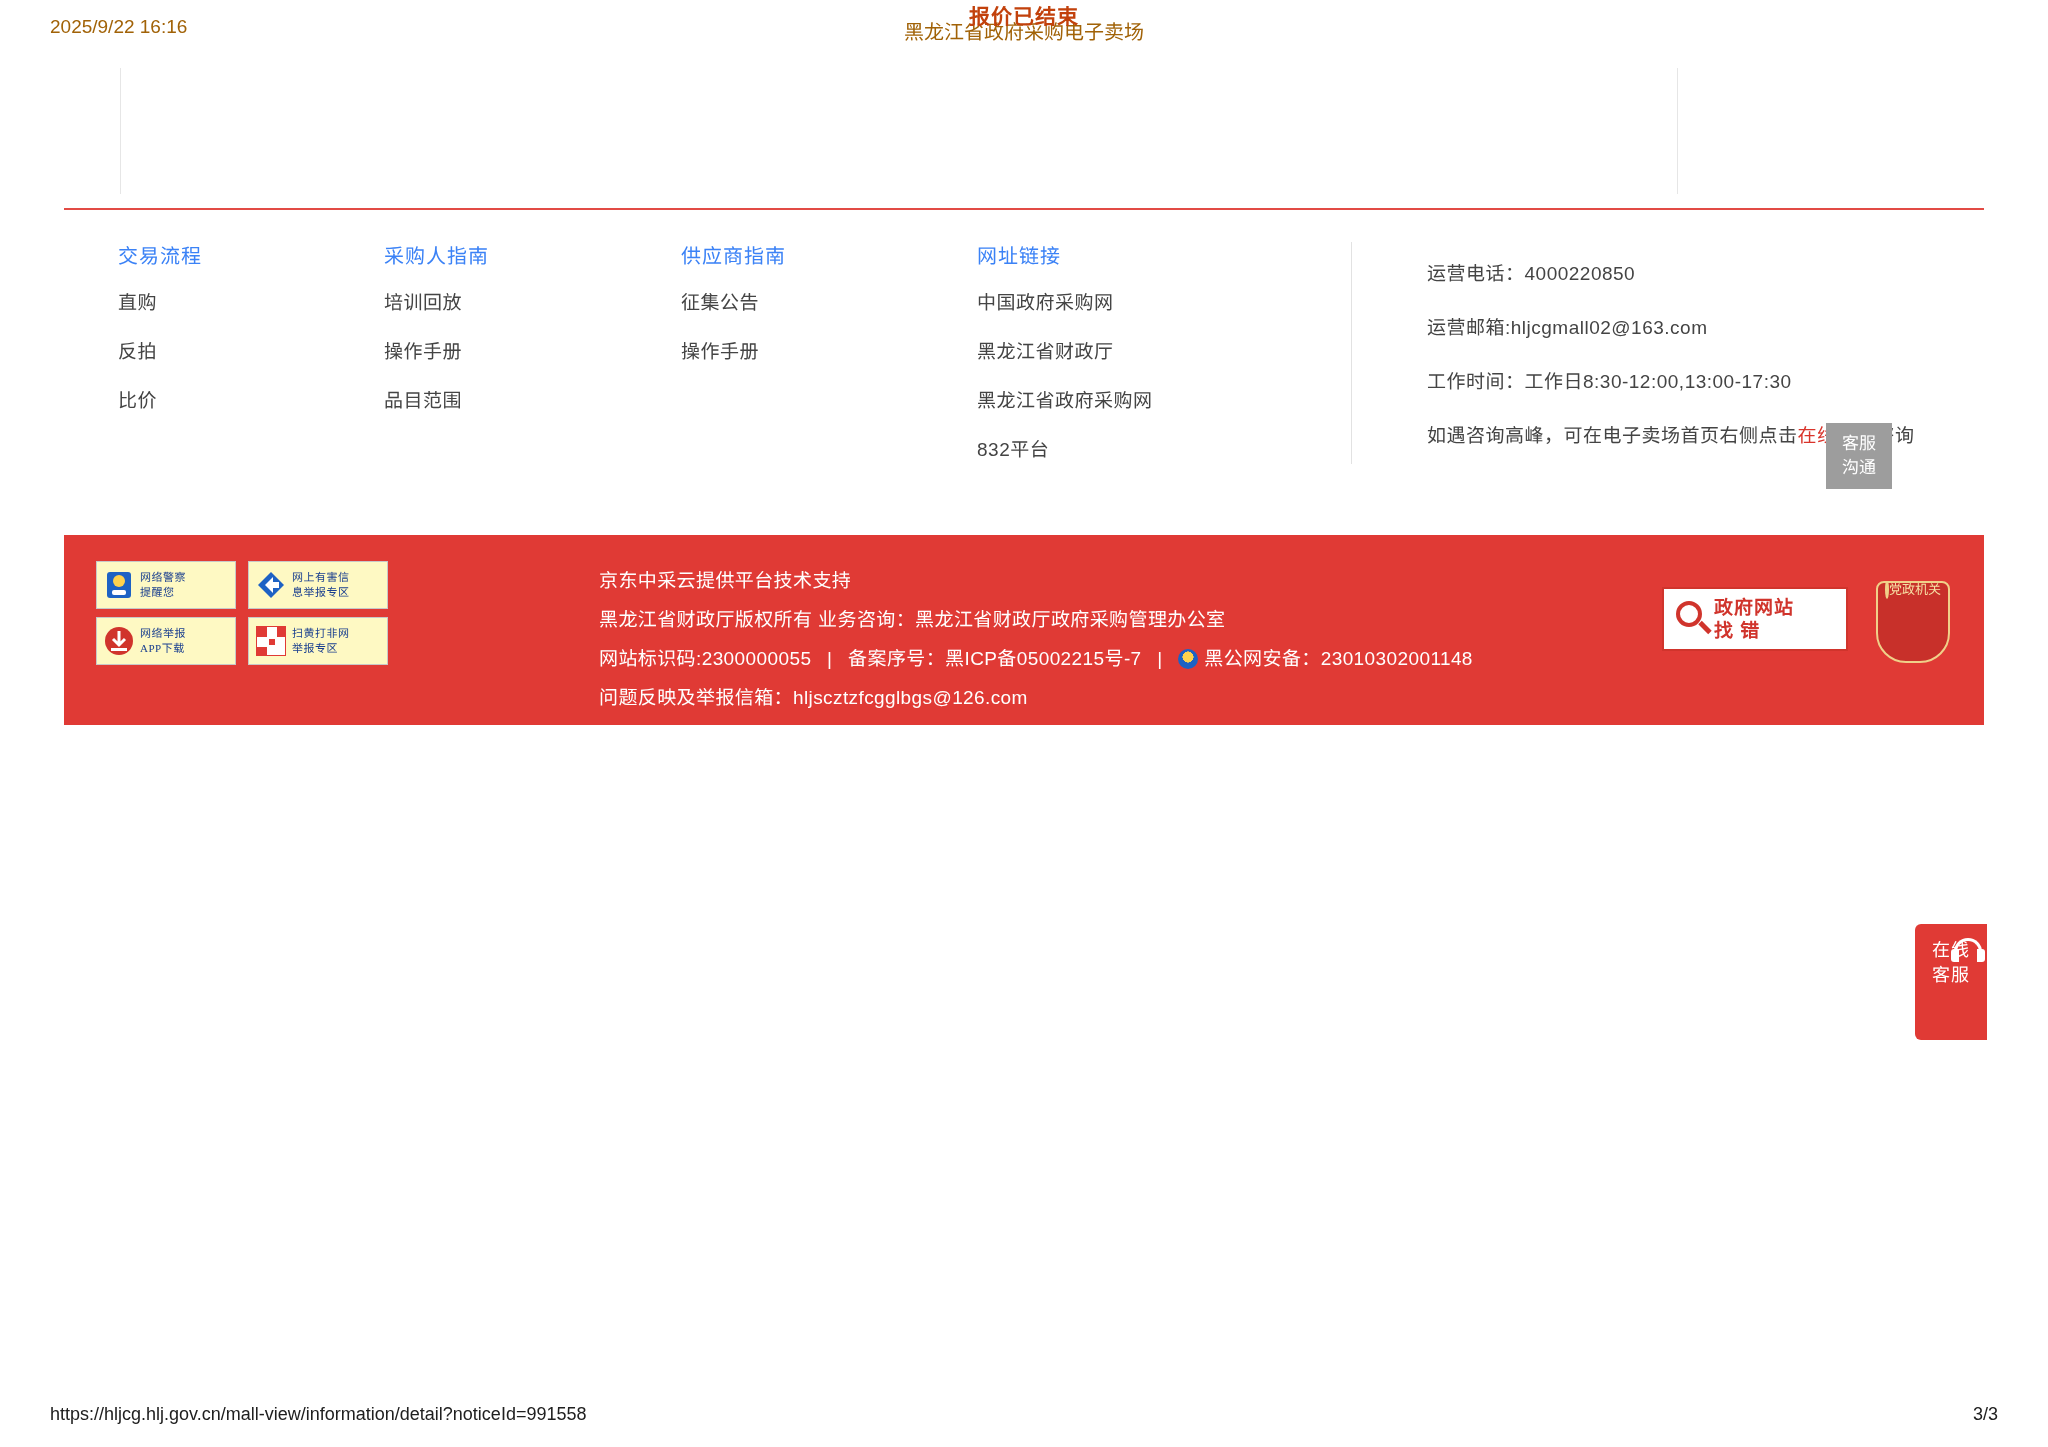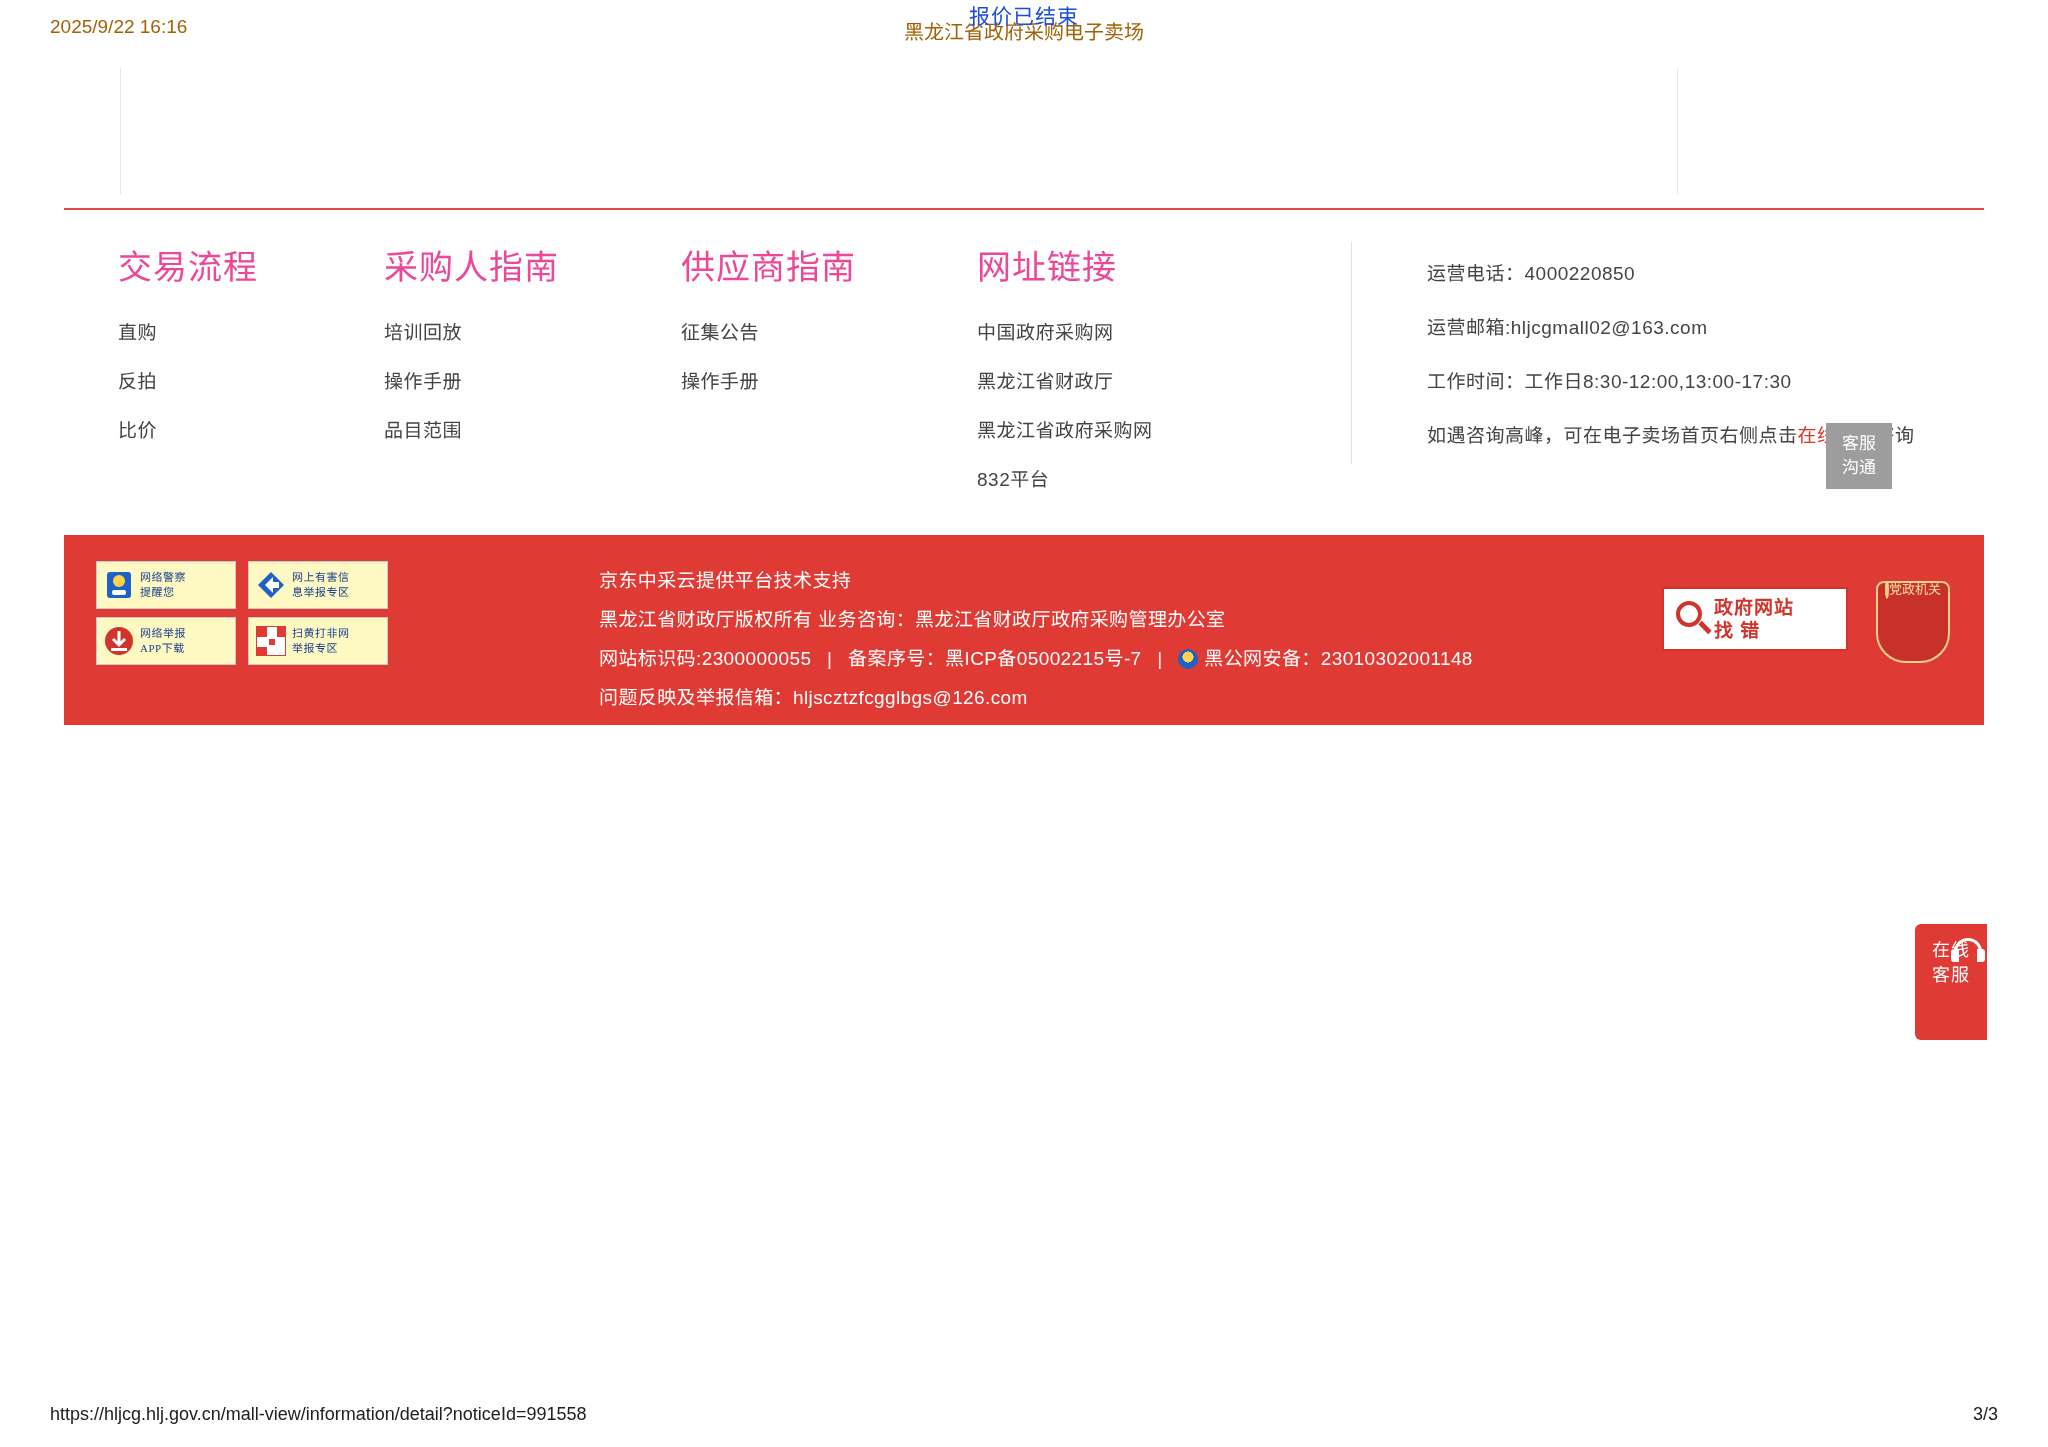--- a/index.html
+++ b/index.html
@@ -64,22 +64,22 @@
     height: 126px;
     background: #e6e6e6;
   }
   .bid-ended {
     position: absolute;
     left: 0;
     top: 0;
     width: 2048px;
     text-align: center;
     font-size: 21px;
-    font-weight: normal;
-    color: #1d4ed8;
+    font-weight: bold;
+    color: #c2410c;
     letter-spacing: 1px;
   }
 
   .hr-red {
     position: absolute;
     left: 64px;
     top: 208px;
     width: 1920px;
     height: 2px;
     background: #e24b45;
@@ -91,24 +91,24 @@
     left: 64px;
     top: 240px;
     width: 1920px;
     height: 250px;
   }
   .fcol {
     position: absolute;
     top: 0;
   }
   .fcol h4 {
-    margin: 0 0 28px 0;
-    font-size: 34px;
+    margin: 0 0 18px 0;
+    font-size: 20px;
     font-weight: normal;
-    color: #ec4899;
+    color: #3b82f6;
     letter-spacing: 1px;
   }
   .fcol .flink {
     display: block;
     font-size: 19px;
     color: #444444;
     margin-bottom: 22px;
     letter-spacing: 0.5px;
     text-decoration: none;
     cursor: pointer;

